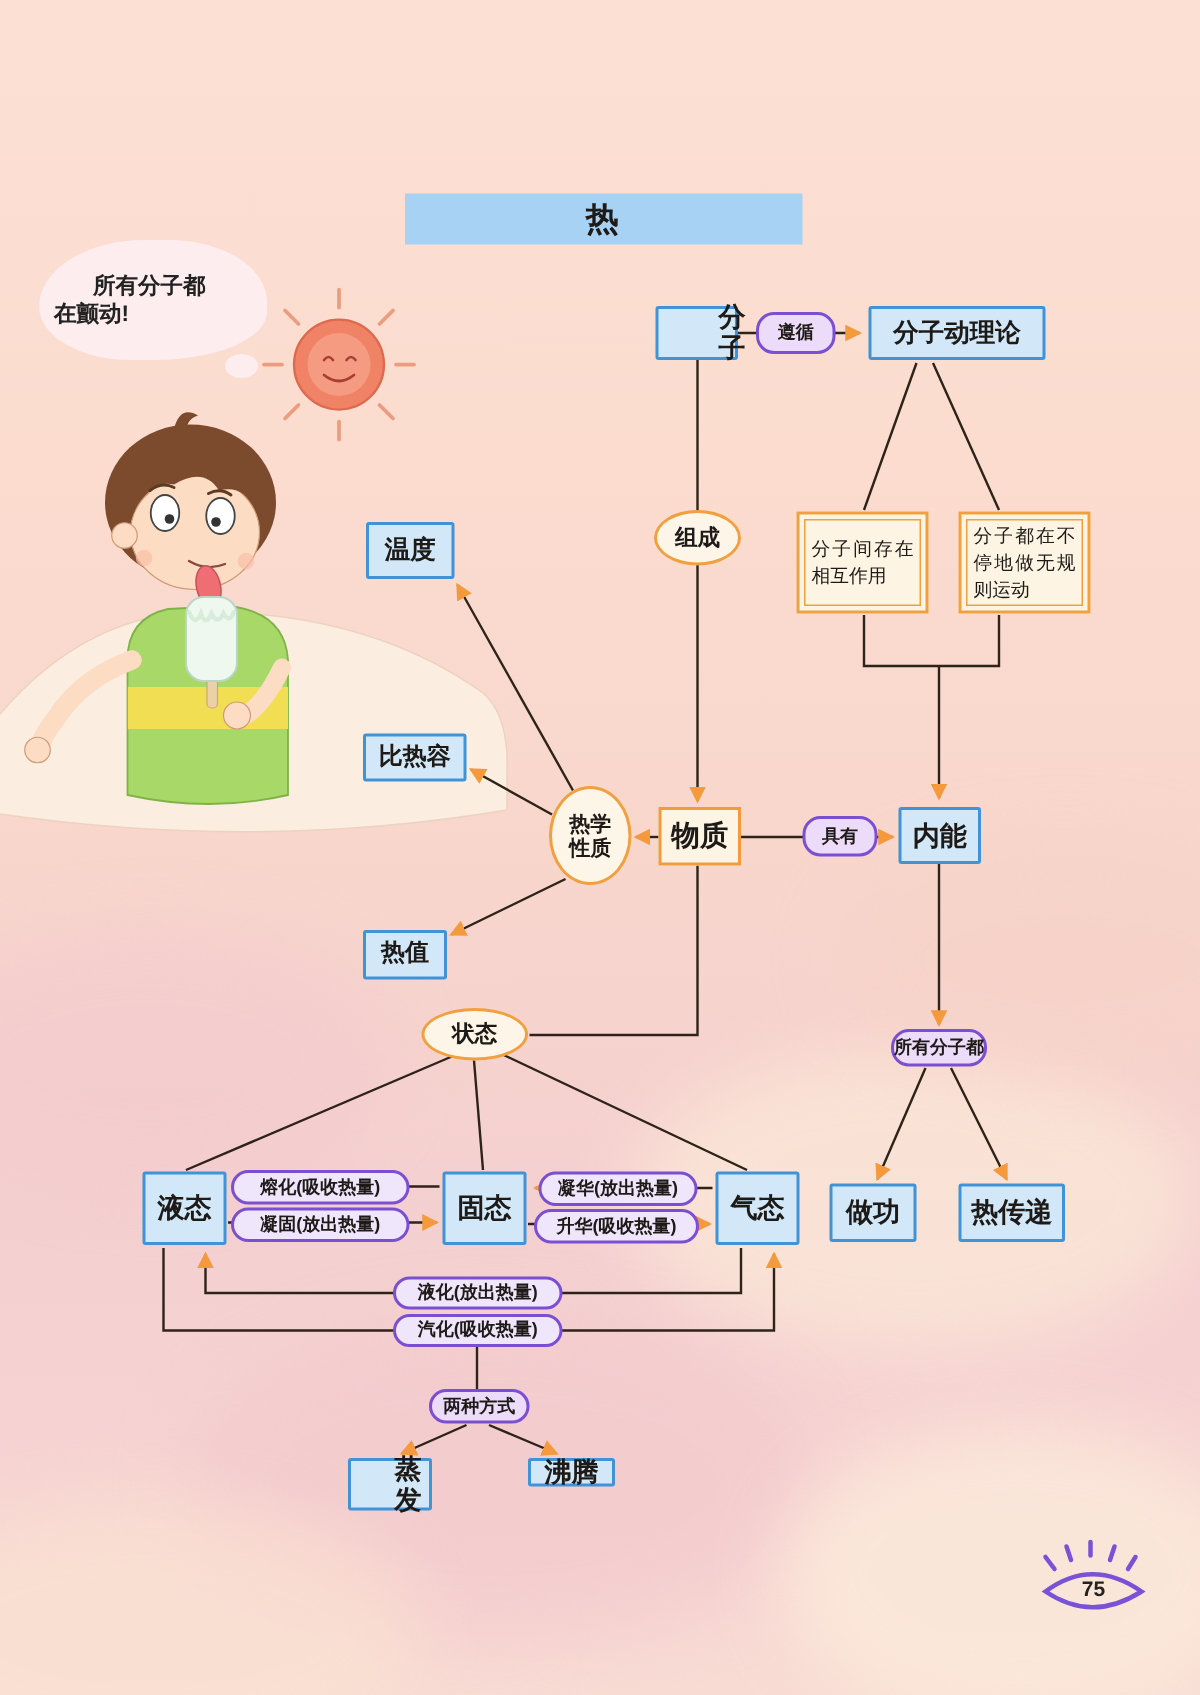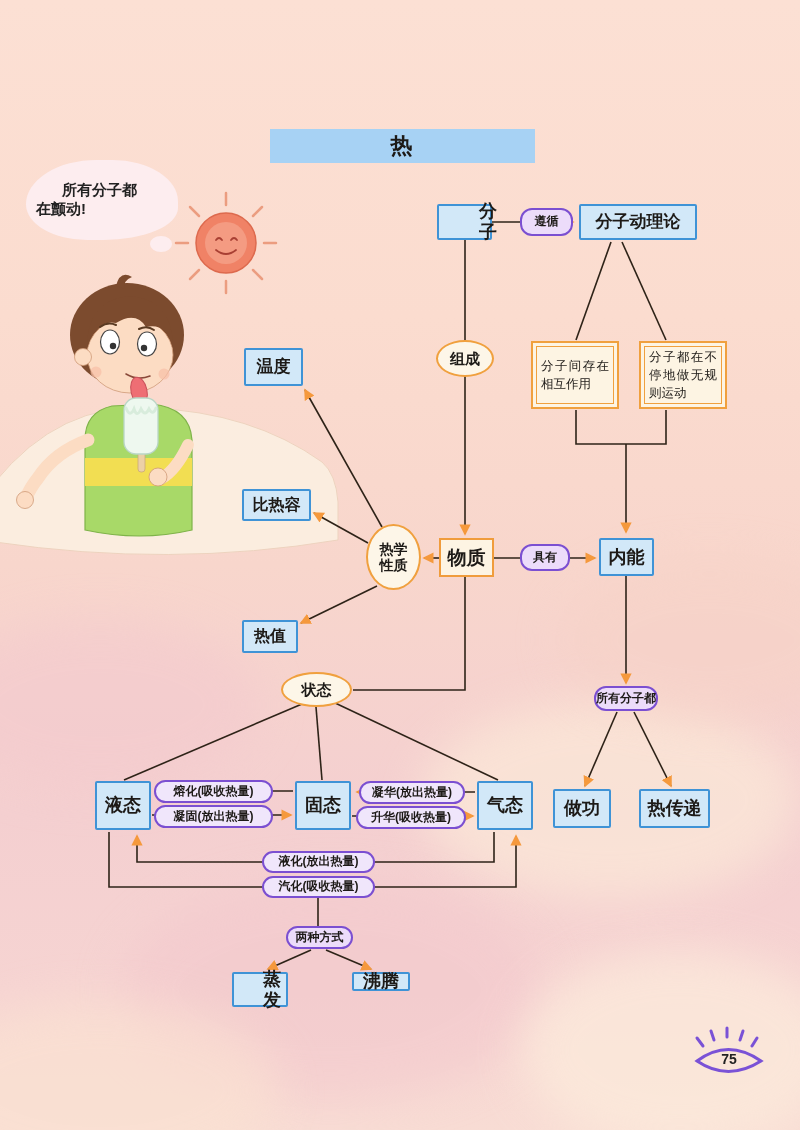--- a/index.html
+++ b/index.html
@@ -141,39 +141,39 @@
 
   <div class="bubble">
     <div class="l1">所有分子都</div>
     <div>在颤动!</div>
   </div>
   <div class="bubble-tail" style="left:150px;top:236px;width:22px;height:16px;"></div>
 
   <div class="node titlebar" style="left:270px;top:129px;width:265px;height:34px;">热</div>
 
   <div class="node bbox" style="left:437px;top:204px;width:55px;height:36px;font-size:18px;padding-left:47px;">分子</div>
-  <div class="node pill" style="left:504px;top:208px;width:53px;height:28px;margin-left:16px;">遵循</div>
+  <div class="node pill" style="left:504px;top:208px;width:53px;height:28px;">遵循</div>
   <div class="node bbox" style="left:579px;top:204px;width:118px;height:36px;font-size:17px;">分子动理论</div>
 
   <div class="node oell" style="left:436px;top:340px;width:58px;height:37px;font-size:15px;">组成</div>
 
   <div class="node odbox" style="left:531px;top:341px;width:88px;height:68px;">
     <div class="inner">分子间存在相互作用</div>
   </div>
   <div class="node odbox" style="left:626px;top:341px;width:88px;height:68px;margin-left:13px;">
     <div class="inner">分子都在不停地做无规则运动</div>
   </div>
 
   <div class="node bbox" style="left:244px;top:348px;width:59px;height:38px;font-size:17px;">温度</div>
   <div class="node bbox" style="left:242px;top:489px;width:69px;height:32px;font-size:16px;">比热容</div>
   <div class="node bbox" style="left:242px;top:620px;width:56px;height:33px;font-size:16px;">热值</div>
 
   <div class="node oell" style="left:366px;top:524px;width:55px;height:66px;font-size:14px;padding:0 6px;">热学性质</div>
   <div class="node obox" style="left:439px;top:538px;width:55px;height:39px;font-size:19px;">物质</div>
-  <div class="node pill" style="left:520px;top:544px;width:50px;height:27px;">具有</div>
+  <div class="node pill" style="left:535px;top:544px;width:50px;height:27px;">具有</div>
   <div class="node bbox" style="left:599px;top:538px;width:55px;height:38px;font-size:18px;">内能</div>
 
   <div class="node oell" style="left:281px;top:672px;width:71px;height:35px;font-size:15px;">状态</div>
 
   <div class="node pill" style="left:594px;top:686px;width:64px;height:25px;">所有分子都</div>
   <div class="node bbox" style="left:553px;top:789px;width:58px;height:39px;font-size:18px;">做功</div>
   <div class="node bbox" style="left:639px;top:789px;width:71px;height:39px;font-size:18px;">热传递</div>
 
   <div class="node bbox" style="left:95px;top:781px;width:56px;height:49px;font-size:18px;">液态</div>
   <div class="node bbox" style="left:295px;top:781px;width:56px;height:49px;font-size:18px;">固态</div>

